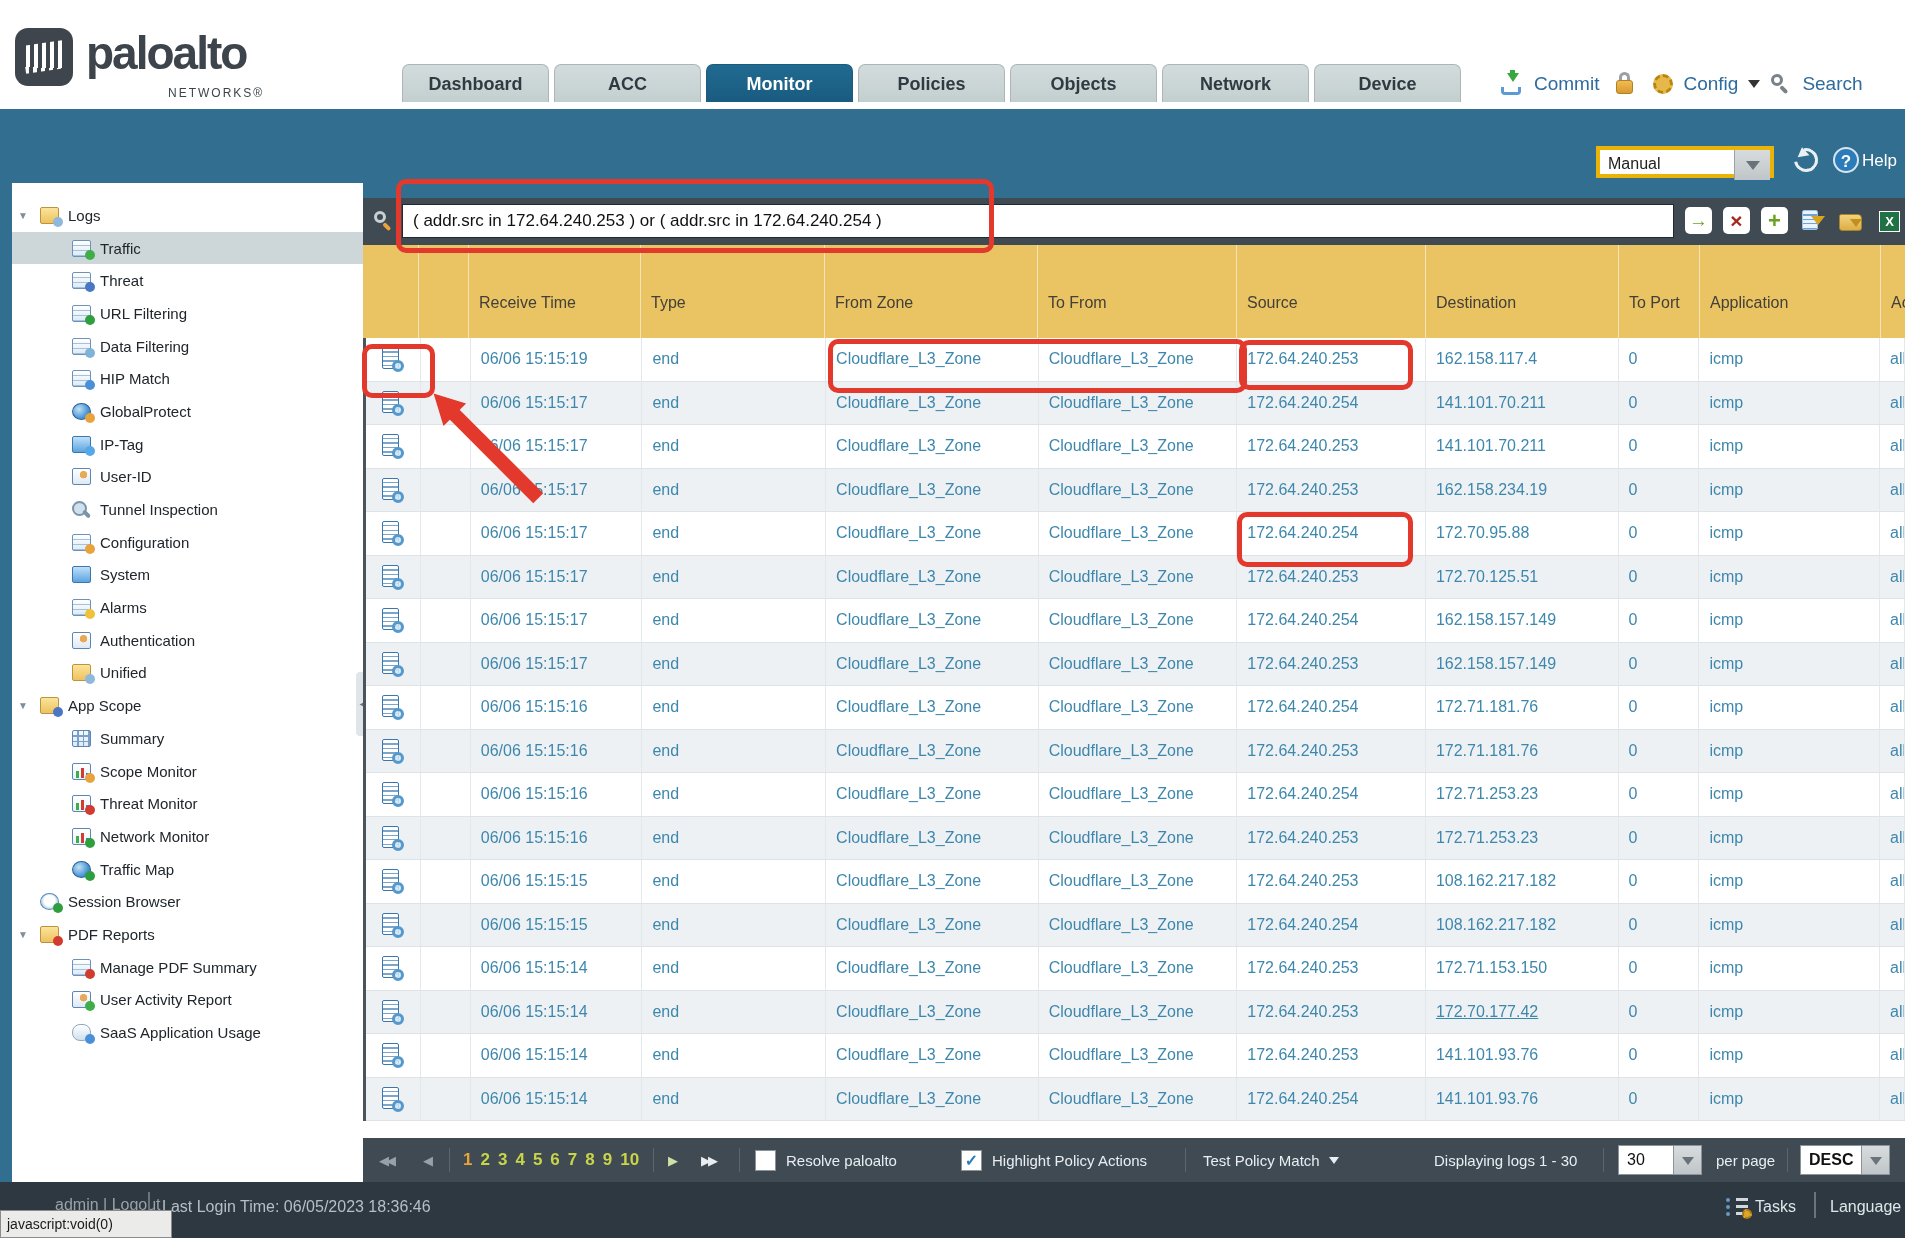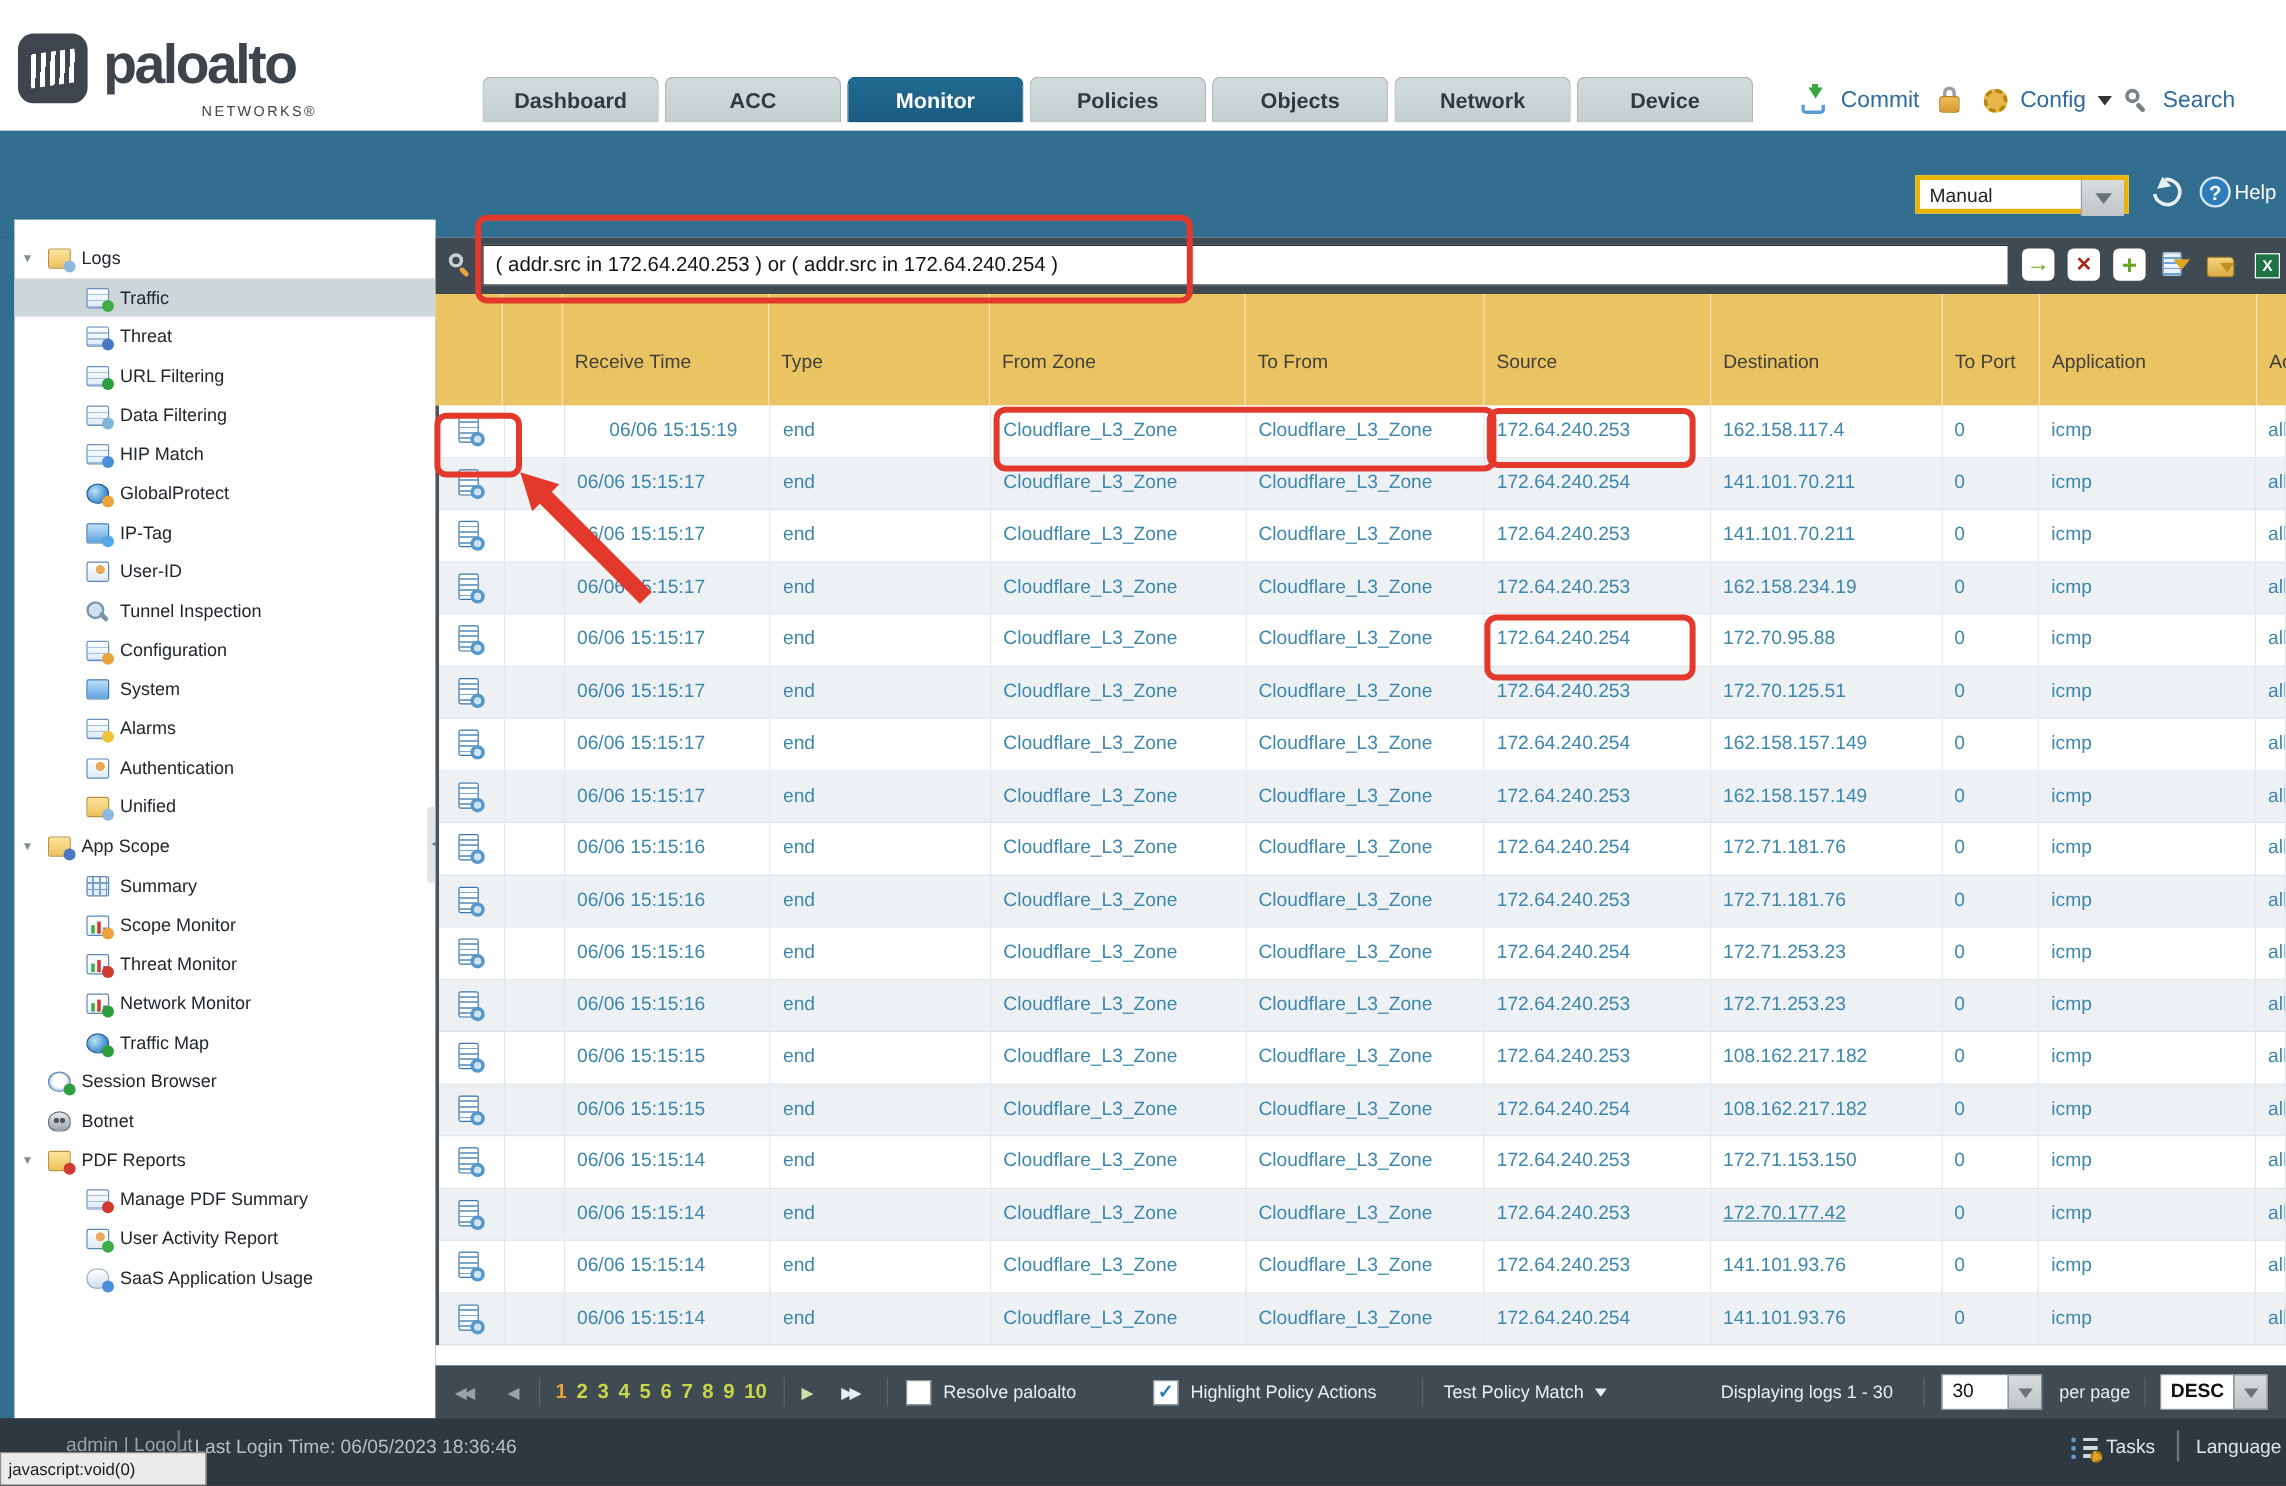--- a/index.html
+++ b/index.html
@@ -280,25 +280,20 @@
         <div class="tree-item lvl1">
           <span class="tree-icon globe" style="--badge: #2f9e3f;"></span>
           <span class="tree-label">Traffic Map</span>
         </div>
         <div class="tree-item lvl0">
           <span class="expander"></span>
           <span class="tree-icon clock" style="--badge: #2f9e3f;"></span>
           <span class="tree-label">Session Browser</span>
         </div>
         <div class="tree-item lvl0">
-          <span class="expander"></span>
-          <span class="tree-icon skull"></span>
-          <span class="tree-label">Botnet</span>
-        </div>
-        <div class="tree-item lvl0">
           <span class="expander">▼</span>
           <span class="tree-icon folder" style="--badge: #d23b2f;"></span>
           <span class="tree-label">PDF Reports</span>
         </div>
         <div class="tree-item lvl1">
           <span class="tree-icon doc" style="--badge: #d23b2f;"></span>
           <span class="tree-label">Manage PDF Summary</span>
         </div>
         <div class="tree-item lvl1">
           <span class="tree-icon person" style="--badge: #3fae49;"></span>
@@ -340,21 +335,21 @@
         <div class="th" style="width: 81px;">To Port</div>
         <div class="th" style="width: 181px;">Application</div>
         <div class="th" style="width: 25px;">Action</div>
       </div>
     <div class="tbody" id="tbody">
         <div class="tr">
           <div class="td icon-cell" style="width: 55px;">
             <span class="log-detail-icon"></span>
           </div>
           <div class="td" style="width: 50px;"></div>
-          <div class="td" style="width: 172px; text-align: center;">06/06 15:15:19</div>
+          <div class="td" style="width: 172px;">06/06 15:15:19</div>
           <div class="td" style="width: 184px;">end</div>
           <div class="td" style="width: 213px;">Cloudflare_L3_Zone</div>
           <div class="td" style="width: 199px;">Cloudflare_L3_Zone</div>
           <div class="td" style="width: 189px;">172.64.240.253</div>
           <div class="td" style="width: 193px;">162.158.117.4</div>
           <div class="td" style="width: 81px;">0</div>
           <div class="td" style="width: 181px;">icmp</div>
           <div class="td" style="width: 25px;">allow</div>
         </div>
         <div class="tr alt">

